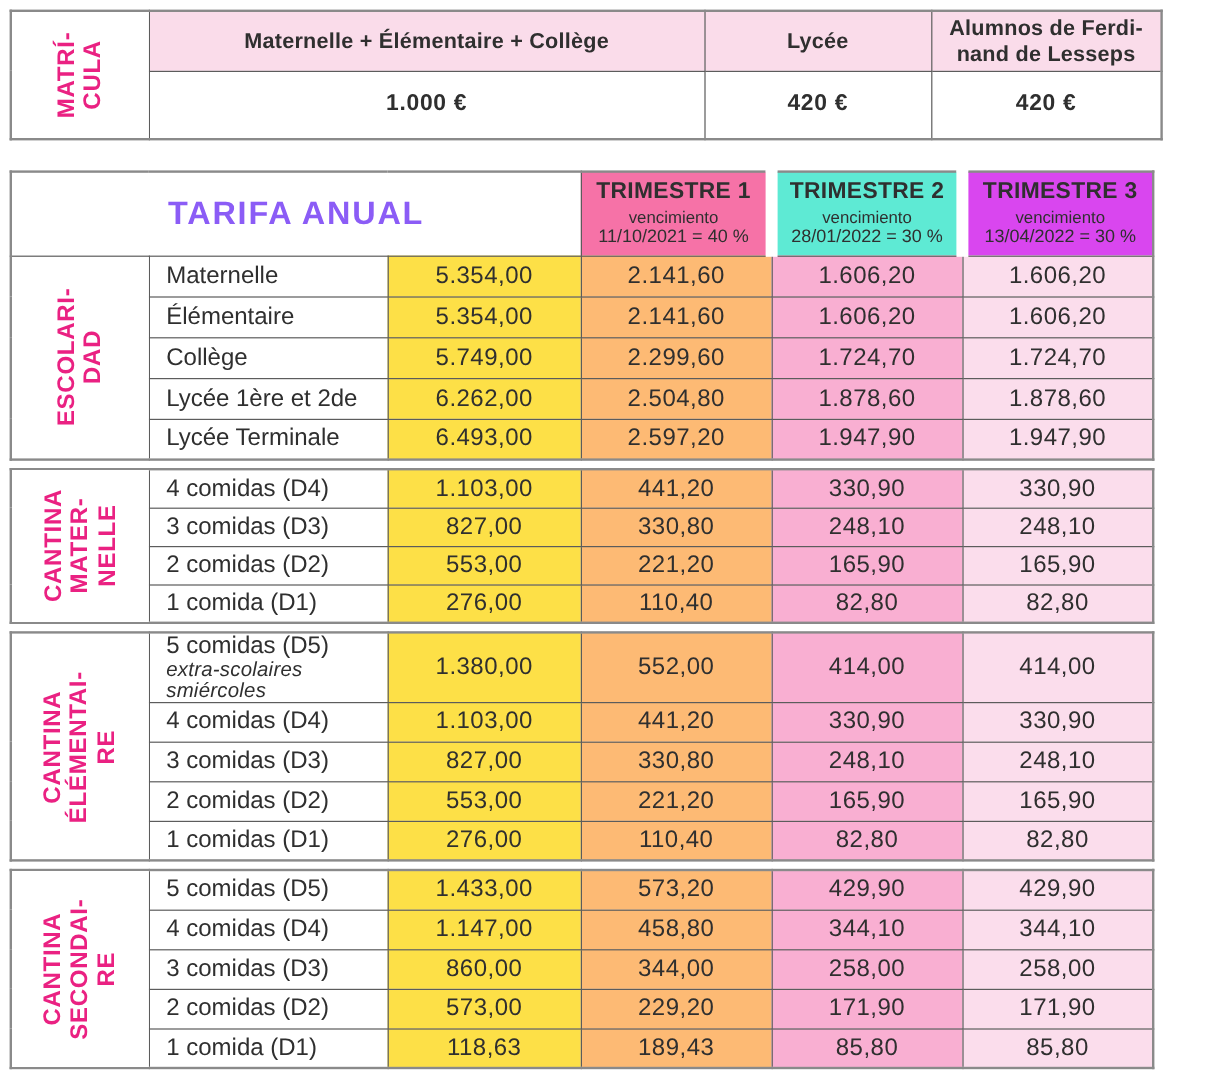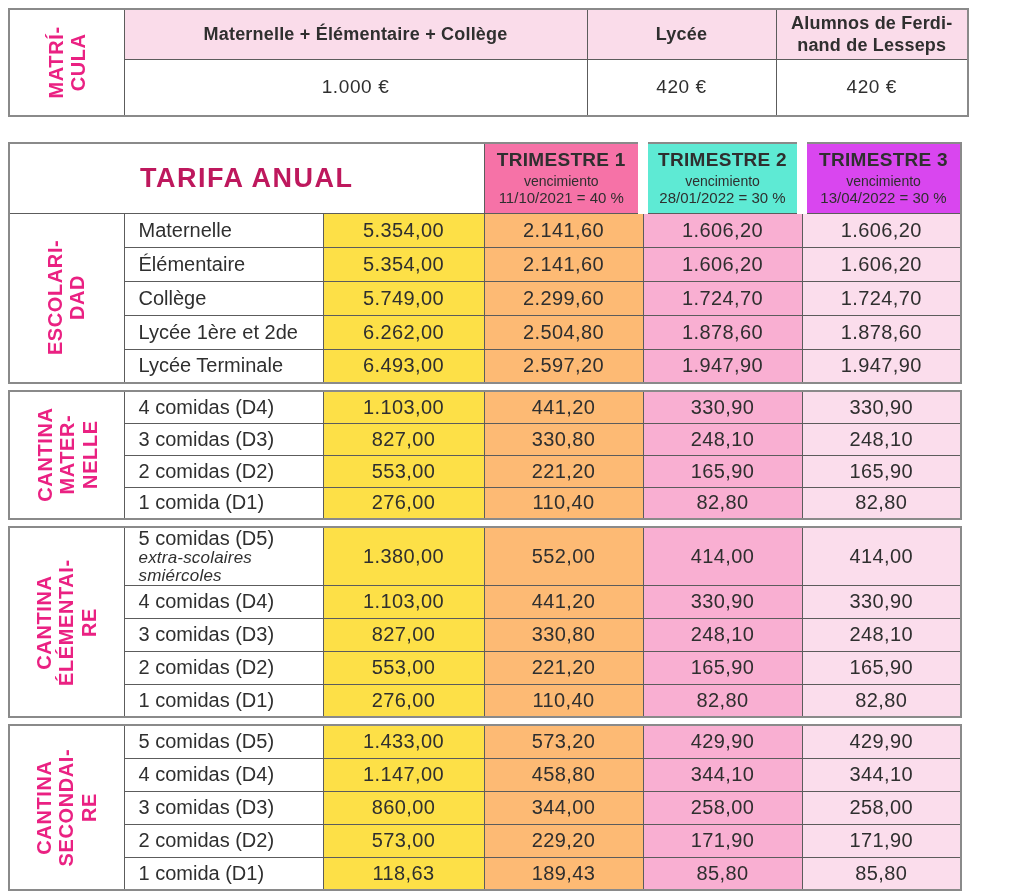--- a/index.html
+++ b/index.html
@@ -15,36 +15,36 @@
   table { border-collapse:collapse; table-layout:fixed; }
   td { border:1px solid #5c5c5c; vertical-align:middle; }
 
   
   .top-table { width:959px; border:2px solid #8a8a8a; margin-bottom:25px; }
   .top-head {
     background:#fadcea; text-align:center; font-weight:bold;
     font-size:18px; height:50px; line-height:1.25; white-space:pre-line;
     letter-spacing:0.2px;
   }
-  .top-val { text-align:center; font-weight:normal; font-size:19px; height:57px; letter-spacing:0.6px; }
+  .top-val { text-align:center; font-weight:bold; font-size:19px; height:57px; letter-spacing:0.6px; }
 
   
   .vcell { position:relative; background:#ffffff; }
   .vwrap { position:absolute; inset:0; display:flex; align-items:center; justify-content:center; }
   .vlabel {
     transform:rotate(-90deg); white-space:pre-line; text-align:center;
     color:#ea2182; font-weight:bold; font-size:20px; line-height:1.12;
     letter-spacing:0.6px;
   }
 
   
   .main-table { width:952px; border:2px solid #8a8a8a; margin-bottom:6px; }
 
   .tarifa-cell { background:#ffffff; text-align:center; }
-  .tarifa-title { color:#be185d; font-weight:bold; font-size:27px; letter-spacing:1.5px; }
+  .tarifa-title { color:#8b5cf6; font-weight:bold; font-size:27px; letter-spacing:1.5px; }
 
   .tri { text-align:center; padding:5px 0; height:70px; }
   .tri .tri-name { font-size:19px; font-weight:bold; letter-spacing:0.3px; }
   .tri .tri-sub  { font-size:14px; line-height:1.15; margin-top:2px; }
   .tri .tri-due  { font-size:15px; line-height:1.2; }
   .tri1-h { background:#f672a7; }
   .tri2-h { background:#5eead4; }
   .tri3-h { background:#d946ef; }
   .gapL   { border-left:10px solid #ffffff; }
 

